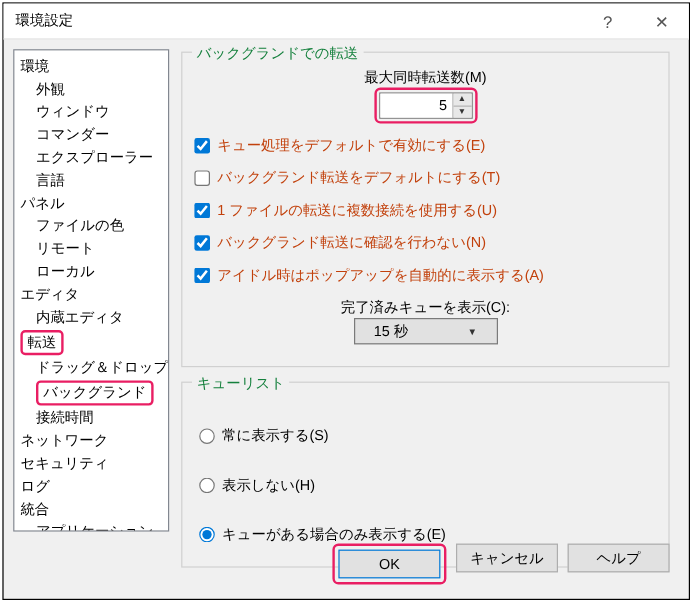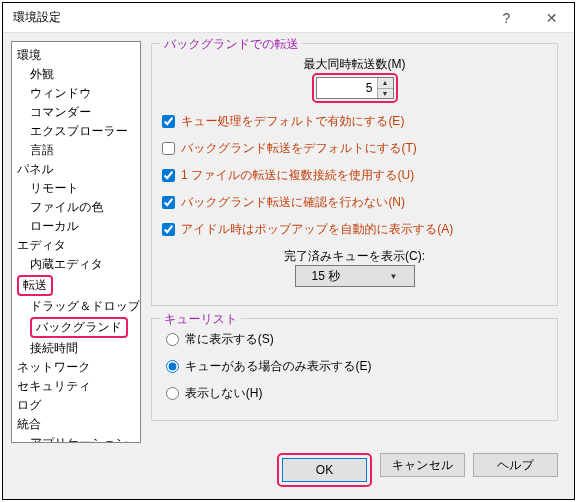--- a/index.html
+++ b/index.html
@@ -9,27 +9,27 @@
 .titlebar { height: 30px; background: #fff; border-bottom: 1px solid #e0e0e0; display: flex; align-items: center; padding: 0 0 0 10px; }
 .titlebar .title { flex: 1; color: #000; font-size: 12px; }
 .titlebar .btn { width: 45px; height: 29px; display: flex; align-items: center; justify-content: center; color: #555; font-size: 14px; }
 .content { display: flex; height: 418px; }
 .tree { width: 130px; margin: 8px 0 8px 8px; background: #fff; border: 1px solid #828790; padding: 4px 2px; overflow: hidden; }
 .tree-parent { padding: 1px 3px; white-space: nowrap; }
 .tree-child { padding: 1px 3px 1px 16px; white-space: nowrap; }
 .hl-tree-red { border: 2px solid #e91e63; border-radius: 4px; display: inline-block; padding: 0 4px; }
 .right { flex: 1; padding: 10px 16px 0 10px; }
 .groupbox { border: 1px solid #d0d0d0; padding: 12px 10px 8px 10px; margin-bottom: 12px; position: relative; }
-.groupbox .legend { position: absolute; top: -8px; left: 8px; background: #f0f0f0; padding: 0 4px; color: #a21caf; text-align: center; }
+.groupbox .legend { position: absolute; top: -8px; left: 8px; background: #f0f0f0; padding: 0 4px; color: #15803d; text-align: center; }
 .row { display: flex; align-items: center; margin-bottom: 10px; flex-direction: column; }
 .row label { flex: 1; }
 .checkbox-row { margin-bottom: 10px; display: flex; align-items: center; }
 .checkbox-row input { margin: 0 6px 0 0; }
 .checkbox-row span { color: #c2410c; }
-.radio-row { margin-bottom: 10px; display: flex; align-items: center; }
+.radio-row { margin-bottom: 10px; display: flex; align-items: center; margin-top: 24px; }
 .radio-row input { margin: 0 6px 0 4px; }
 .spinner-hl { border: 2px solid #e91e63; border-radius: 5px; padding: 2px; display: inline-flex; }
 .spinner { display: inline-flex; border: 1px solid #7a7a7a; background: #fff; height: 22px; }
 .spinner input { border: none; width: 60px; text-align: right; padding: 0 4px; font-family: inherit; font-size: 12px; outline: none; }
 .spinner .arrows { width: 16px; border-left: 1px solid #aaa; display: flex; flex-direction: column; }
 .spinner .arrows div { flex: 1; display: flex; align-items: center; justify-content: center; font-size: 7px; color: #333; background: #e8e8e8; }
 .spinner .arrows div:first-child { border-bottom: 1px solid #aaa; }
 .select { border: 1px solid #7a7a7a; background: #e1e1e1; height: 22px; width: 120px; display: flex; align-items: center; padding: 0 16px; justify-content: space-between; }
 .select .arrow { font-size: 8px; color: #333; }
 .button-bar { position: absolute; bottom: 12px; right: 16px; display: flex; gap: 8px; justify-content: space-between; }
@@ -51,22 +51,22 @@
 
   <div class="content">
     <div class="tree">
       <div class="tree-parent">環境</div>
       <div class="tree-child">外観</div>
       <div class="tree-child">ウィンドウ</div>
       <div class="tree-child">コマンダー</div>
       <div class="tree-child">エクスプローラー</div>
       <div class="tree-child">言語</div>
       <div class="tree-parent">パネル</div>
+      <div class="tree-child">ファイルの色</div>
       <div class="tree-child">リモート</div>
-      <div class="tree-child">ファイルの色</div>
       <div class="tree-child">ローカル</div>
       <div class="tree-parent">エディタ</div>
       <div class="tree-child">内蔵エディタ</div>
       <div class="tree-parent"><span class="hl-tree-red">転送</span></div>
       <div class="tree-child">ドラッグ＆ドロップ</div>
       <div class="tree-child"><span class="hl-tree-red">バックグランド</span></div>
       <div class="tree-child">接続時間</div>
       <div class="tree-parent">ネットワーク</div>
       <div class="tree-parent">セキュリティ</div>
       <div class="tree-parent">ログ</div>
@@ -119,26 +119,26 @@
         </div>
       </div>
 
       <div class="groupbox">
         <div class="legend">キューリスト</div>
         <div class="radio-row">
               <input type="radio" name="ql" style="">
               <span>常に表示する(S)</span>
             </div>
         <div class="radio-row">
+              <input type="radio" name="ql" style="">
+              <span>表示しない(H)</span>
+            </div>
+        <div class="radio-row">
               <input type="radio" name="ql" checked="" style="">
               <span>キューがある場合のみ表示する(E)</span>
-            </div>
-        <div class="radio-row">
-              <input type="radio" name="ql" style="">
-              <span>表示しない(H)</span>
             </div>
       </div>
     </div>
   </div>
 
   <div class="button-bar">
     <span class="ok-hl">
           <div class="btn-std btn-default">OK</div>
         </span>
     <div class="btn-std">キャンセル</div>

